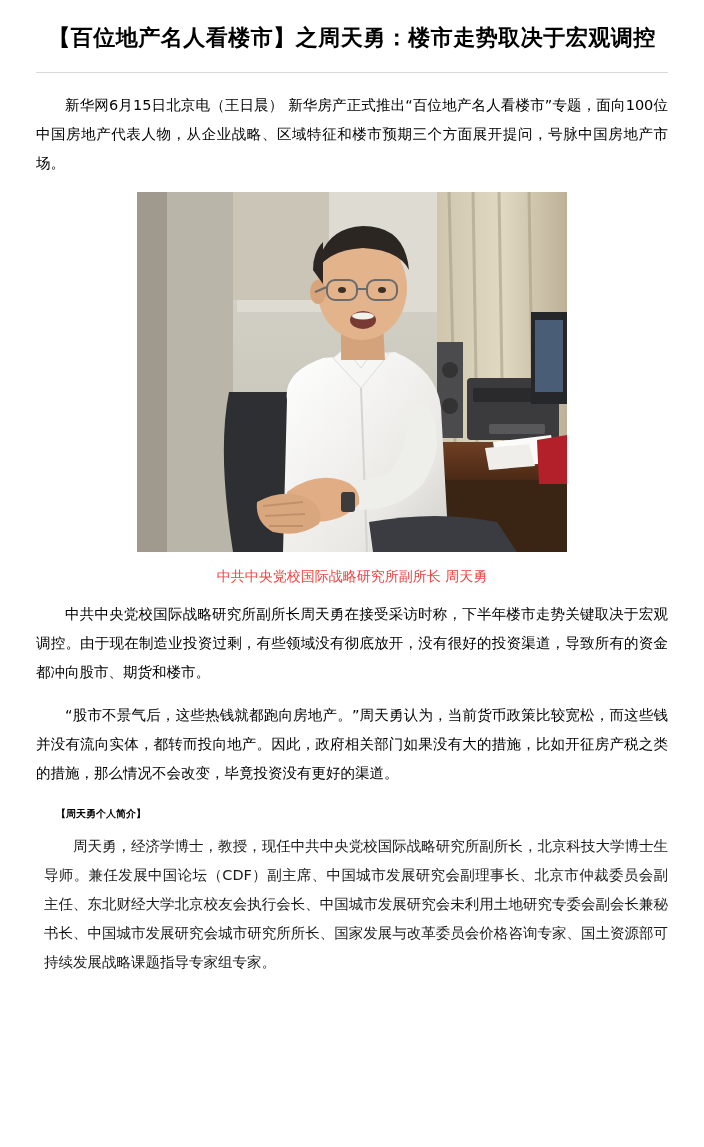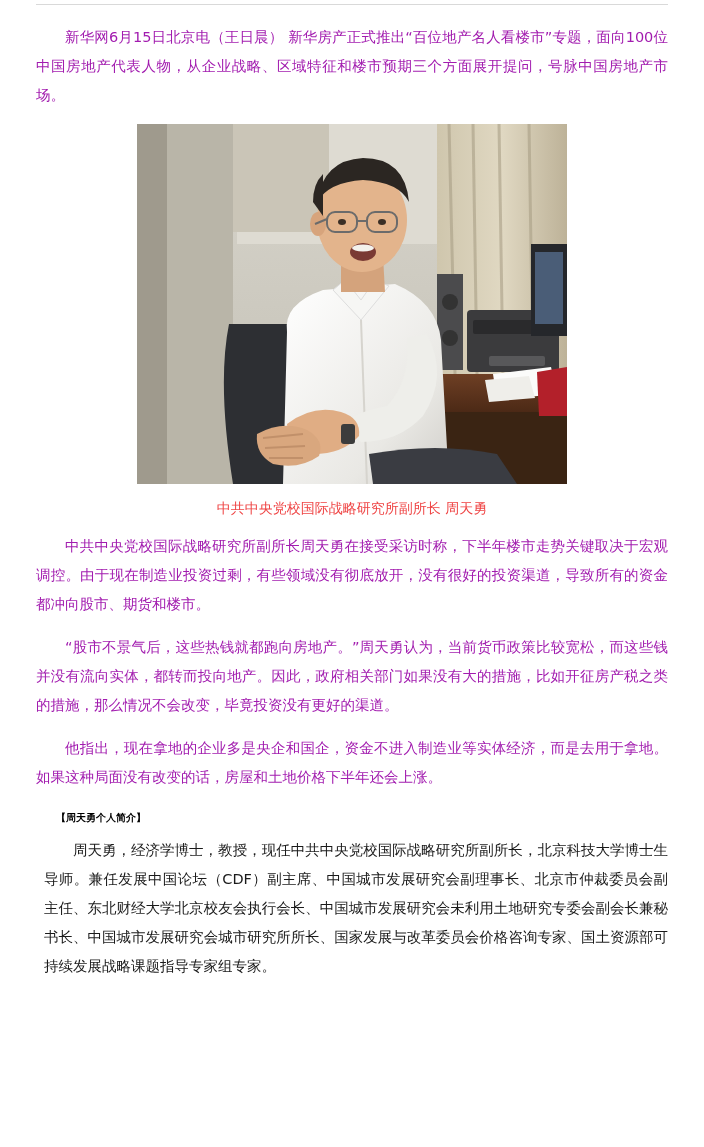--- a/index.html
+++ b/index.html
@@ -40,21 +40,21 @@
   }
   .content {
     padding: 18px 36px 24px 36px;
   }
   p.para {
     font-size: 14.5px;
     line-height: 2.0;
     margin: 0 0 14px 0;
     text-indent: 2em;
     text-align: justify;
-    color: #a21caf;
+    color: #000000;
   }
   .figure {
     margin: 6px 0 10px 0;
     text-align: center;
   }
   .photo {
     width: 430px;
     height: 360px;
     margin: 0 auto;
     display: block;
@@ -88,20 +88,23 @@
   .bio p.first {
     text-indent: 2em;
     margin-left: 8px;
   }
 </style>
 </head>
 <body>
 
 <div class="page">
 
+  <div class="title-wrap">
+    <div class="article-title">【百位地产名人看楼市】之周天勇：楼市走势取决于宏观调控</div>
+  </div>
 
   <div class="rule"></div>
 
   <div class="content">
 
     <p class="para">新华网6月15日北京电（王日晨） 新华房产正式推出“百位地产名人看楼市”专题，面向100位中国房地产代表人物，从企业战略、区域特征和楼市预期三个方面展开提问，号脉中国房地产市场。</p>
 
     <div class="figure">
       <div class="photo">
         <svg width="430" height="360" viewBox="0 0 430 360" xmlns="http://www.w3.org/2000/svg">
@@ -196,21 +199,20 @@
           <rect x="204" y="300" width="14" height="20" rx="3" fill="#3c3c3c"></rect>
 
           <path d="M232 330 Q300 318 360 330 L380 360 L236 360 Z" fill="#3a3c42"></path>
         </svg>
       </div>
       <div class="caption">中共中央党校国际战略研究所副所长 周天勇</div>
     </div>
 
     <p class="para">中共中央党校国际战略研究所副所长周天勇在接受采访时称，下半年楼市走势关键取决于宏观调控。由于现在制造业投资过剩，有些领域没有彻底放开，没有很好的投资渠道，导致所有的资金都冲向股市、期货和楼市。</p>
     <p class="para">“股市不景气后，这些热钱就都跑向房地产。”周天勇认为，当前货币政策比较宽松，而这些钱并没有流向实体，都转而投向地产。因此，政府相关部门如果没有大的措施，比如开征房产税之类的措施，那么情况不会改变，毕竟投资没有更好的渠道。</p>
-    <p class="para">他指出，现在拿地的企业多是央企和国企，资金不进入制造业等实体经济，而是去用于拿地。如果这种局面没有改变的话，房屋和土地价格下半年还会上涨。</p>
 
     <div class="subhead">【周天勇个人简介】</div>
 
     <div class="bio">
       <p class="first">周天勇，经济学博士，教授，现任中共中央党校国际战略研究所副所长，北京科技大学博士生导师。兼任发展中国论坛（CDF）副主席、中国城市发展研究会副理事长、北京市仲裁委员会副主任、东北财经大学北京校友会执行会长、中国城市发展研究会未利用土地研究专委会副会长兼秘书长、中国城市发展研究会城市研究所所长、国家发展与改革委员会价格咨询专家、国土资源部可持续发展战略课题指导专家组专家。</p>
     </div>
 
   </div>
 </div>
 

